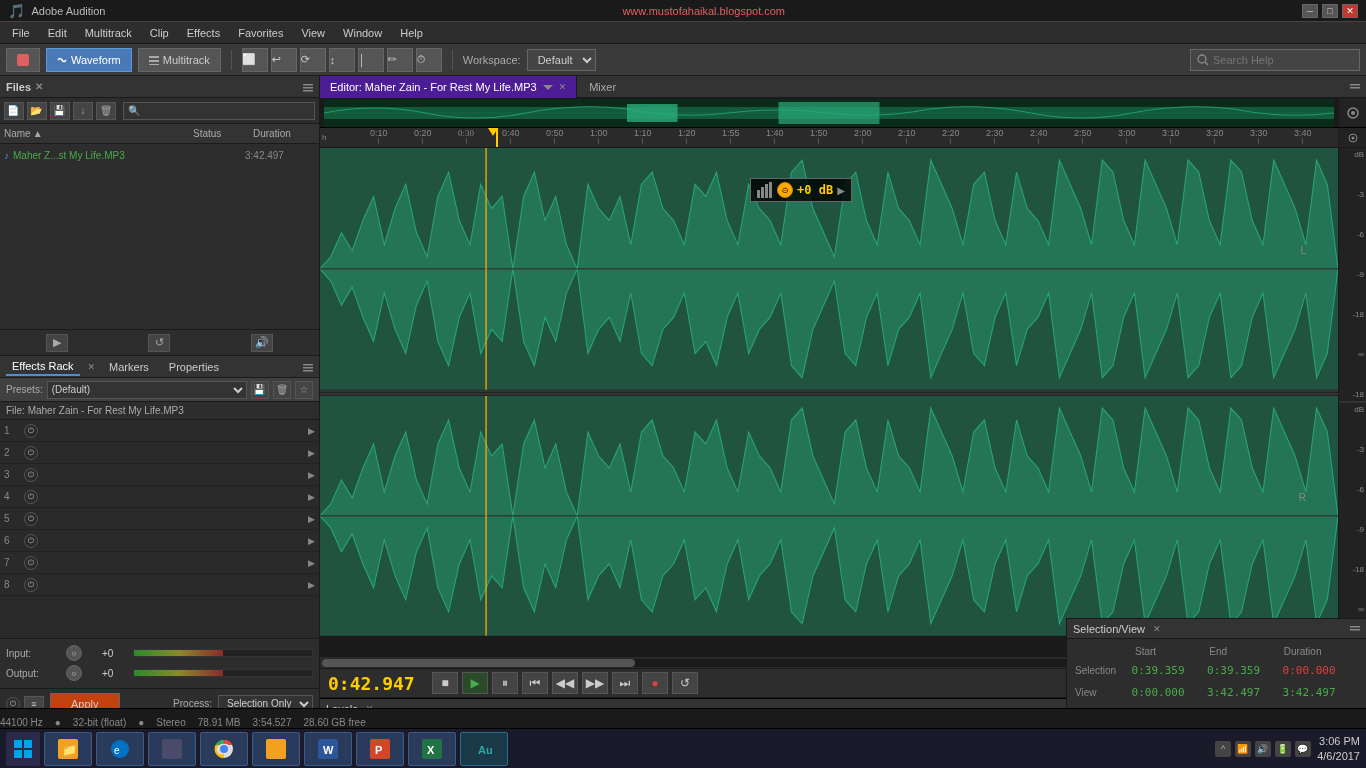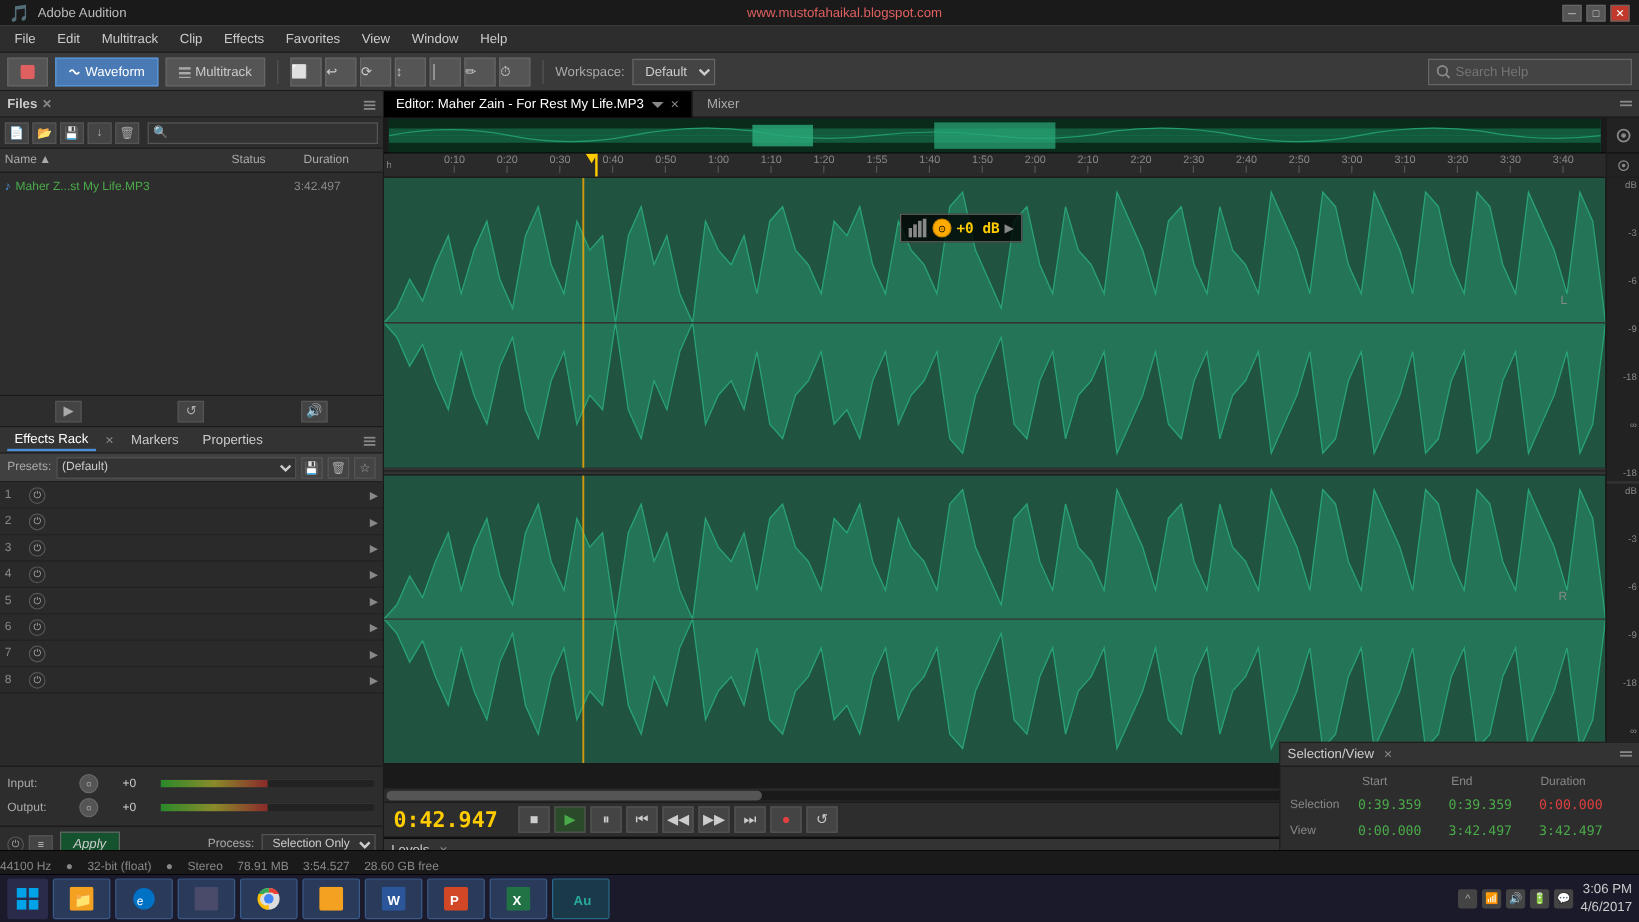--- a/index.html
+++ b/index.html
@@ -79,38 +79,38 @@
     .io-knob { width: 16px; height: 16px; border-radius: 50%; background: #555; border: 1px solid #666; display: flex; align-items: center; justify-content: center; font-size: 8px; cursor: pointer; }
     .io-value { font-size: 10px; color: #ccc; }
     .io-meter { flex: 1; height: 8px; background: #222; border: 1px solid #333; position: relative; }
     .io-meter-fill { height: 100%; background: linear-gradient(to right, #2a8a2a, #8a8a2a, #8a2a2a); }
     #mic-row { height: 18px; display: flex; align-items: center; gap: 6px; padding: 0 6px; }
     .mic-label { font-size: 10px; color: #888; }
     .wet-label { margin-left: auto; font-size: 10px; color: #888; }
     .wet-value { font-size: 10px; color: #ccc; }
     .wet-slider { flex: 1; height: 4px; background: #555; border-radius: 2px; }
     #effects-bottom { height: 30px; background: #2d2d2d; border-top: 1px solid #1a1a1a; display: flex; align-items: center; padding: 0 6px; gap: 6px; }
-    #apply-btn { height: 22px; padding: 0 10px; background: #14532d; border: 1px solid #666; color: #ccc; font-size: 11px; cursor: pointer; font-style: italic; }
+    #apply-btn { height: 22px; padding: 0 20px; background: #c2410c; border: 1px solid #666; color: #ccc; font-size: 11px; cursor: pointer; }
     .process-label { font-size: 10px; color: #aaa; margin-left: auto; }
     .process-select { height: 18px; background: #333; border: 1px solid #555; color: #ccc; font-size: 10px; padding: 0 4px; }
 
     
     #history-video { height: 30px; background: #2d2d2d; border-top: 1px solid #1a1a1a; display: flex; align-items: center; padding: 0 6px; gap: 8px; }
     .hv-tab { font-size: 11px; color: #ccc; cursor: pointer; padding: 2px 4px; }
     .hv-tab-close { font-size: 9px; color: #888; cursor: pointer; }
     #playing-status { height: 20px; background: #1a1a1a; display: flex; align-items: center; padding: 0 8px; border-top: 1px solid #000; }
     #playing-text { font-size: 10px; color: #888; }
 
     
     #right-panel { flex: 1; display: flex; flex-direction: column; }
 
     
     #editor-tabs { height: 22px; background: #333; display: flex; align-items: center; border-bottom: 1px solid #1a1a1a; }
     .editor-tab { height: 22px; padding: 0 10px; background: #2d2d2d; border-right: 1px solid #1a1a1a; display: flex; align-items: center; gap: 6px; font-size: 11px; color: #ccc; cursor: pointer; }
-    .editor-tab.active { background: #000000; color: white; text-align: center; }
+    .editor-tab.active { background: #4c1d95; color: white; text-align: center; }
     .tab-close { font-size: 9px; color: #888; cursor: pointer; }
     .mixer-tab { padding: 0 12px; font-size: 11px; color: #aaa; cursor: pointer; display: flex; align-items: center; height: 22px; }
 
     
     #waveform-overview { height: 30px; background: #1a1a1a; position: relative; border-bottom: 1px solid #000; display: flex; align-items: center; overflow: hidden; }
     #overview-wave { flex: 1; height: 28px; background: linear-gradient(to bottom, #0a3a2a, #1a6a4a, #0a3a2a); margin: 1px 4px; position: relative; overflow: hidden; }
     #overview-settings { width: 28px; display: flex; align-items: center; justify-content: center; background: #222; border-left: 1px solid #1a1a1a; height: 30px; }
 
     
     #timeline-ruler { height: 20px; background: #2a2a2a; display: flex; align-items: center; border-bottom: 1px solid #1a1a1a; position: relative; overflow: hidden; }
@@ -327,20 +327,23 @@
           </svg>
       </div>
       <div id="effects-presets">
         <label>Presets:</label>
         <select id="presets-select">
           <option>(Default)</option>
         </select>
         <div class="preset-btn">💾</div>
         <div class="preset-btn">🗑</div>
         <div class="preset-btn">☆</div>
+      </div>
+      <div id="effects-file">
+        <span>File: Maher Zain - For Rest My Life.MP3</span>
       </div>
       <div id="effects-slots">
         <div class="effect-slot">
           <span class="slot-num">1</span>
           <div class="slot-power">⏻</div>
           <span class="slot-arrow">▶</span>
         </div>
         <div class="effect-slot">
           <span class="slot-num">2</span>
           <div class="slot-power">⏻</div>
@@ -478,21 +481,21 @@
         <div id="playhead-marker"></div>
         <div id="playhead"></div>
       <div class="ruler-mark" style="position: absolute; left: 4.34783%; top: 0px; display: flex; flex-direction: column; align-items: center;">
             <span style="font-size:9px;color:#888;">0:10</span>
             <div style="width:1px;height:6px;background:#555;"></div>
           </div>
           <div class="ruler-mark" style="position: absolute; left: 8.69565%; top: 0px; display: flex; flex-direction: column; align-items: center;">
             <span style="font-size:9px;color:#888;">0:20</span>
             <div style="width:1px;height:6px;background:#555;"></div>
           </div>
-          <div class="ruler-mark" style="position: absolute; left: 13.0435%; top: 0px; display: flex; flex-direction: column; ">
+          <div class="ruler-mark" style="position: absolute; left: 13.0435%; top: 0px; display: flex; flex-direction: column;  font-family: Liberation Serif, serif;">
             <span style="font-size:9px;color:#888;">0:30</span>
             <div style="width:1px;height:6px;background:#555;"></div>
           </div>
           <div class="ruler-mark" style="position: absolute; left: 17.3913%; top: 0px; display: flex; flex-direction: column; align-items: center;">
             <span style="font-size:9px;color:#888;">0:40</span>
             <div style="width:1px;height:6px;background:#555;"></div>
           </div>
           <div class="ruler-mark" style="position: absolute; left: 21.7391%; top: 0px; display: flex; flex-direction: column; align-items: center;">
             <span style="font-size:9px;color:#888;">0:50</span>
             <div style="width:1px;height:6px;background:#555;"></div>

